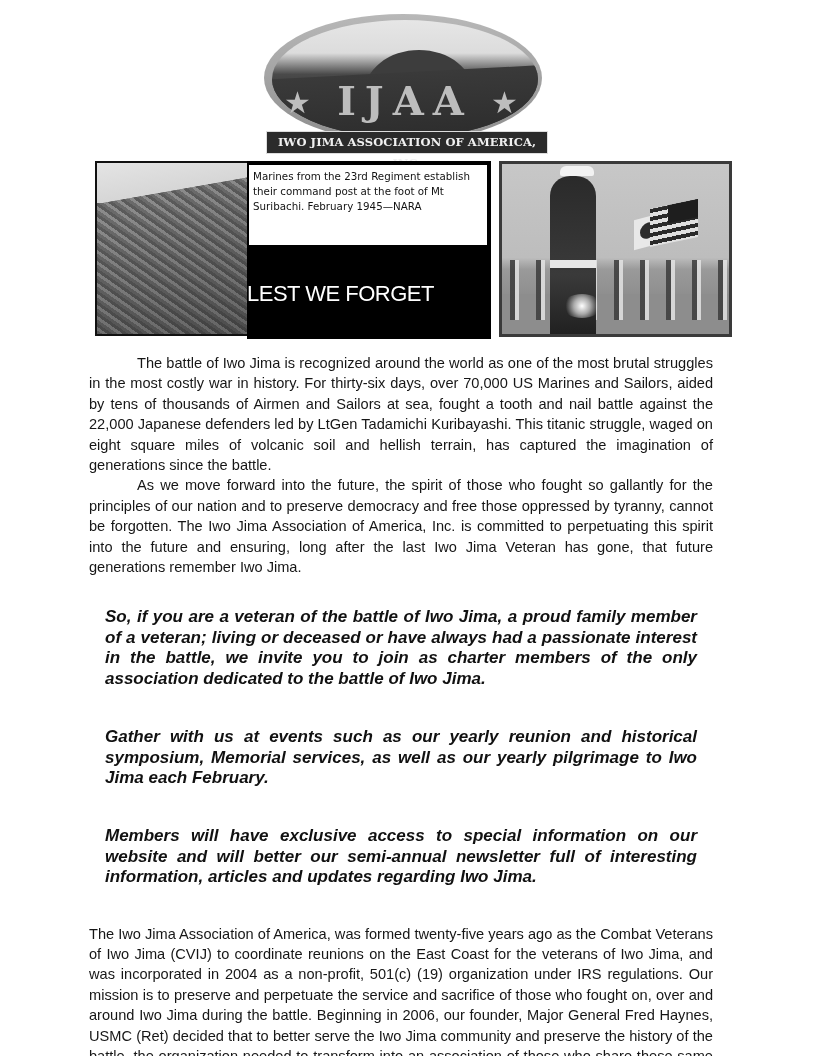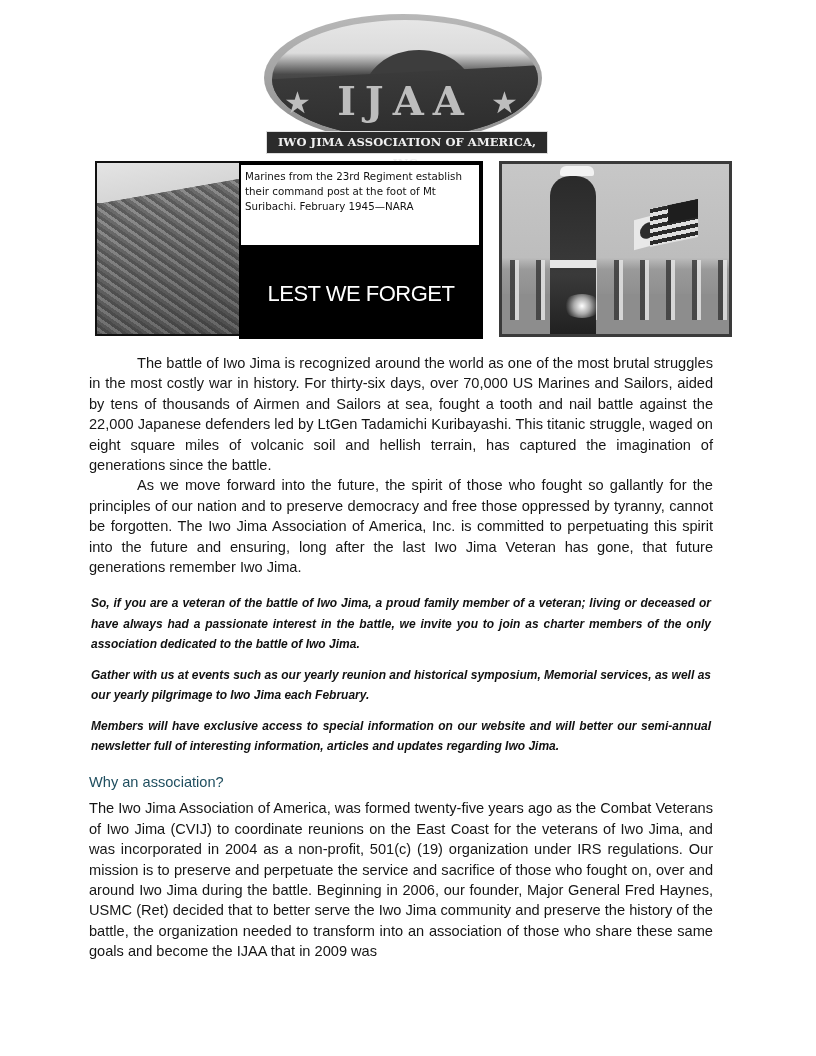--- a/index.html
+++ b/index.html
@@ -31,25 +31,25 @@
   .photo-left { position: absolute; left: 0; top: 0; width: 160px; height: 175px; border: 2px solid #111;
                 box-sizing: border-box; overflow: hidden;
                 background:
                   linear-gradient(165deg, #d8d8d8 0%, #cfcfcf 14%, transparent 15%),
                   repeating-linear-gradient(35deg, #6a6a6a 0 3px, #8a8a8a 3px 6px, #5a5a5a 6px 9px),
                   #777; }
   .photo-left .sky { position: absolute; left: 0; top: 0; width: 100%; height: 40px;
                      background: linear-gradient(170deg,#e4e4e4 0%,#d6d6d6 60%, transparent 61%); }
   .photo-left .ridge { position: absolute; left: 0; top: 20px; width: 100%; height: 155px;
                        background: linear-gradient(160deg, transparent 20%, rgba(0,0,0,0.15) 60%, rgba(0,0,0,0.3) 100%); }
-  .caption-box { position: absolute; left: 144px; top: 0; width: 244px; height: 178px; background: #000; }
+  .caption-box { position: absolute; left: 152px; top: 0; width: 244px; height: 178px; background: #000; }
   .caption-white { position: absolute; left: 2px; top: 4px; width: 238px; height: 80px; background: #fff;
                    font-family: "DejaVu Sans", sans-serif; font-size: 10.3px; line-height: 15px; color: #111;
                    padding: 4px 4px 0 4px; box-sizing: border-box; }
-  .lest { position: absolute; left: 0; right: 0; top: 120px; text-align: center; color: #fff;
+  .lest { position: absolute; left: 0; right: 0; top: 120px; text-align: left; color: #fff;
           font-family: "Liberation Sans", sans-serif; font-size: 22px; letter-spacing: -0.5px; }
   .photo-right { position: absolute; left: 404px; top: 0; width: 233px; height: 176px; border: 3px solid #3a3a3a;
                  box-sizing: border-box; overflow: hidden;
                  background: linear-gradient(180deg,#c7c7c7 0%,#bdbdbd 55%,#9a9a9a 62%,#7d7d7d 100%); }
   .pr-ground { position: absolute; left: 0; bottom: 0; width: 100%; height: 40px; background: #8d8d8d; }
   .pr-marine { position: absolute; left: 48px; top: 12px; width: 46px; height: 164px;
                background: linear-gradient(180deg,#2a2a2a 0%,#3a3a3a 60%,#1e1e1e 100%);
                border-radius: 20px 20px 0 0; }
   .pr-cap { position: absolute; left: 58px; top: 2px; width: 34px; height: 10px; background: #f2f2f2; border-radius: 6px 6px 2px 2px; }
   .pr-belt { position: absolute; left: 48px; top: 96px; width: 46px; height: 8px; background: #e8e8e8; }
@@ -60,22 +60,22 @@
   .pr-flag .canton { position: absolute; left: 18px; top: 0; width: 30px; height: 18px; background: #1e1e1e; }
   .pr-jflag { position: absolute; left: 132px; top: 52px; width: 32px; height: 30px; background: #e8e8e8; transform: skewY(-15deg); }
   .pr-jflag::after { content:""; position:absolute; left:6px; top:6px; width:16px; height:16px; border-radius:50%; background:#2c2c2c; }
   .pr-troops { position: absolute; left: 0; top: 96px; width: 100%; height: 60px;
                background: repeating-linear-gradient(90deg, transparent 0 8px, #3b3b3b 8px 13px, #e3e3e3 13px 17px, transparent 17px 26px); opacity: 0.85; }
 
   
   .content { position: absolute; left: 89px; top: 353px; width: 624px; }
   .para { font-size: 14.6px; line-height: 20.4px; text-align: justify; margin: 0; color: #161616; }
   .para.indent { text-indent: 48px; }
-  .para-italic { font-style: italic; font-weight: bold; font-size: 12px; line-height: 20.4px;
-                 text-align: justify; margin: 2px; color: #111; }
+  .para-italic { font-style: italic; font-weight: bold; font-size: 17px; line-height: 20.4px;
+                 text-align: justify; margin: 16px; color: #111; }
   .gap-lg { height: 14px; } .gap-sm { height: 6px; }
   .heading { font-size: 14.6px; line-height: 20px; margin: 0; }
 </style>
 </head>
 <body>
 
 <div class="logo">
   <div class="logo-ring"></div>
   <div class="logo-oval">
     <div class="logo-mountain"></div>
@@ -113,16 +113,15 @@
 <div class="content">
   <p class="para indent">The battle of Iwo Jima is recognized around the world as one of the most brutal struggles in the most costly war in history.  For thirty-six days, over 70,000 US Marines and Sailors, aided by tens of thousands of Airmen and Sailors at sea, fought a tooth and nail battle against the 22,000 Japanese defenders led by LtGen Tadamichi Kuribayashi.  This titanic struggle, waged on eight square miles of volcanic soil and hellish terrain, has captured the imagination of generations since the battle.</p>
   <p class="para indent">As we move forward into the future, the spirit of those who fought so gallantly for the principles of our nation and to preserve democracy and free those oppressed by tyranny, cannot be forgotten.  The Iwo Jima Association of America, Inc. is committed to perpetuating this spirit into the future and ensuring, long after the last Iwo Jima Veteran has gone, that future generations remember Iwo Jima.</p>
   <div class="gap-lg"></div>
   <p class="para-italic">So, if you are a veteran of the battle of Iwo Jima, a proud family member of a veteran; living or deceased or have always had a passionate interest in the battle, we invite you to join as charter members of the only association dedicated to the battle of Iwo Jima.</p>
   <div class="gap-sm"></div>
   <p class="para-italic">Gather with us at events such as our yearly reunion and historical symposium, Memorial services, as well as our yearly pilgrimage to Iwo Jima each February.</p>
   <div class="gap-sm"></div>
   <p class="para-italic">Members will have exclusive access to special information on our website and will better our semi-annual newsletter full of interesting information, articles and updates regarding Iwo Jima.</p>
   <div class="gap-lg"></div>
-  <h2 class="heading" id="why-heading" style="color: rgb(31, 78, 95); font-weight: normal;">Why an association?</h2>
   <div class="gap-sm"></div>
   <p class="para">The Iwo Jima Association of America, was formed twenty-five years ago as the Combat Veterans of Iwo Jima (CVIJ) to coordinate reunions on the East Coast for the veterans of Iwo Jima, and was incorporated in 2004 as a non-profit, 501(c) (19) organization under IRS regulations.  Our mission is to preserve and perpetuate the service and sacrifice of those who fought on, over and around Iwo Jima during the battle. Beginning in 2006, our founder, Major General Fred Haynes, USMC (Ret) decided that to better serve the Iwo Jima community and preserve the history of the battle, the organization needed to transform into an association of those who share these same goals and become the IJAA that in 2009 was</p>
 </div>
 
 </body></html>

